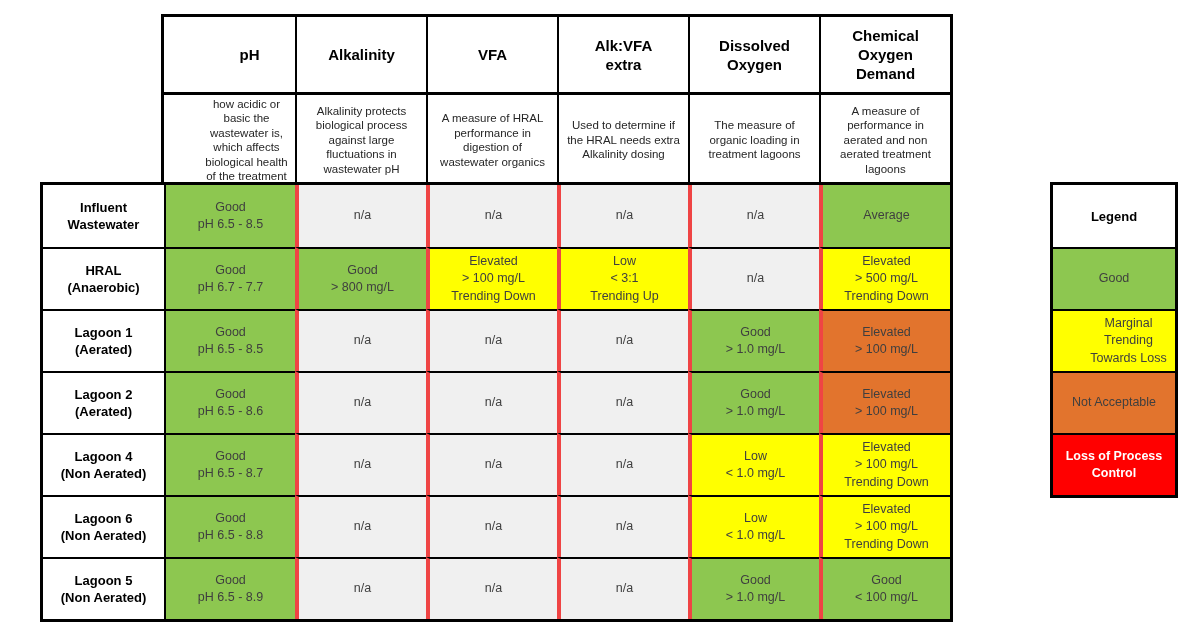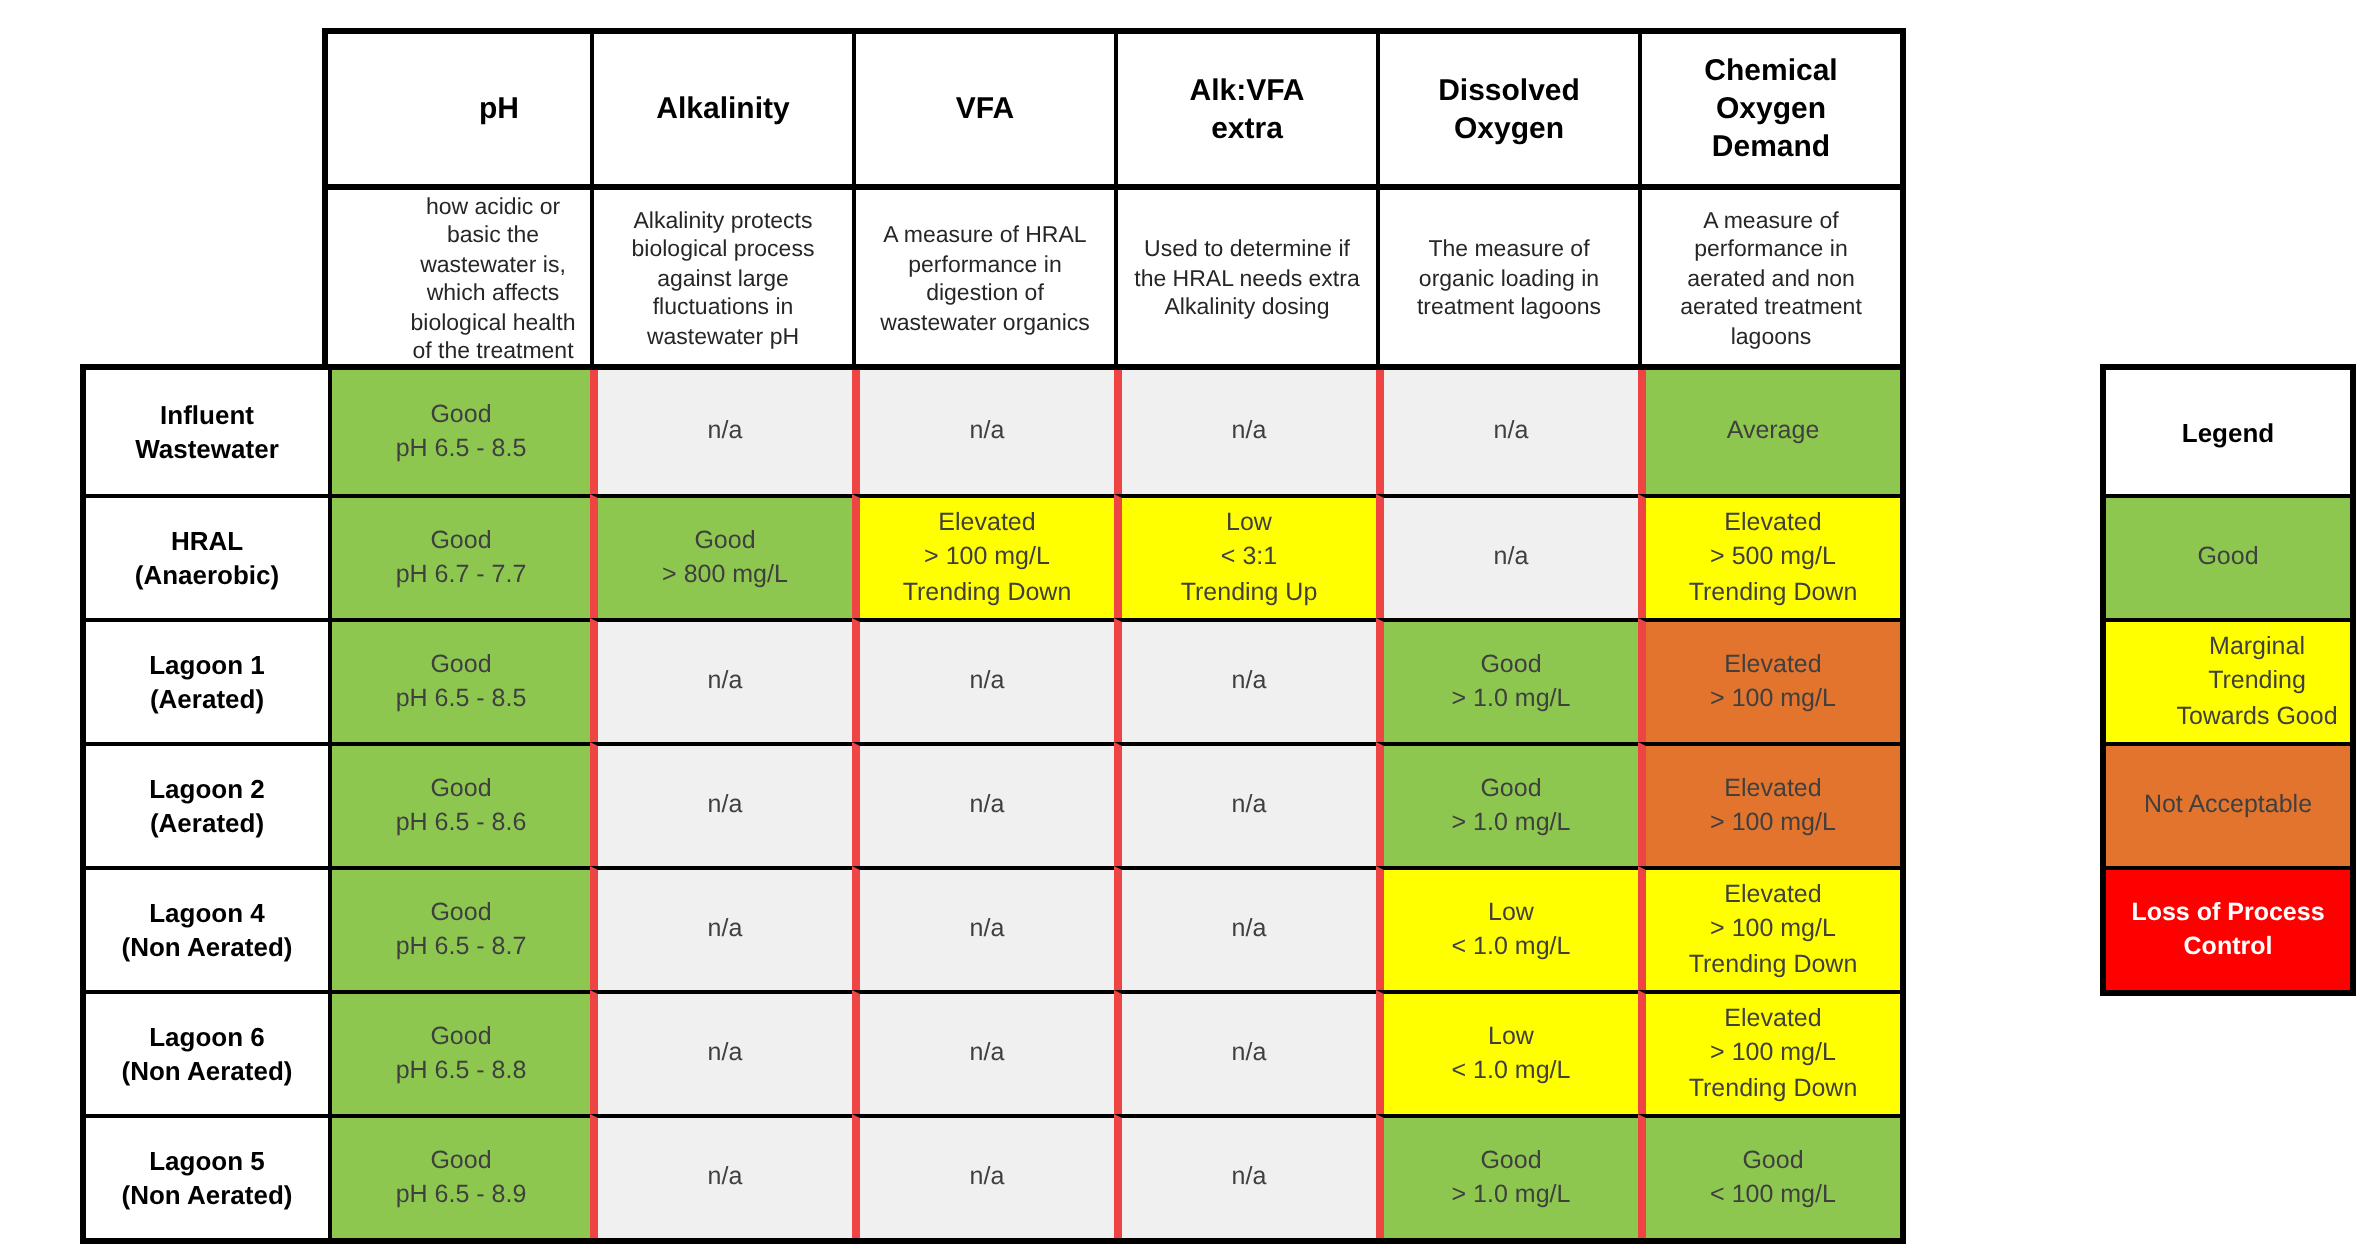--- a/index.html
+++ b/index.html
@@ -268,21 +268,21 @@
 <div id="legend-block" class="block">
     <div class="cell legend-title" style="background: rgb(255, 255, 255);">
       <div>Legend</div>
     </div>
     <div class="cell status good" style="background: rgb(141, 199, 80);">
       <div>Good</div>
     </div>
     <div class="cell status marginal" style="background: rgb(255, 255, 0); padding-left: 32px;">
       <div>Marginal</div>
       <div>Trending</div>
-      <div>Towards Good</div>
+      <div>Towards Loss</div>
     </div>
     <div class="cell status not-acceptable" style="background: rgb(226, 116, 45);">
       <div>Not Acceptable</div>
     </div>
     <div class="cell status loss" style="background: rgb(255, 0, 0);">
       <div>Loss of Process</div>
       <div>Control</div>
     </div>
   </div>
 

